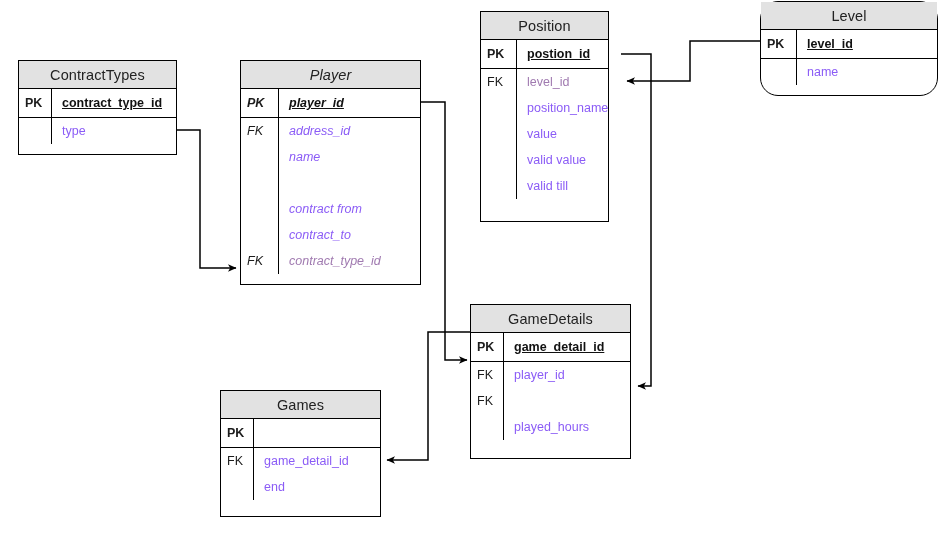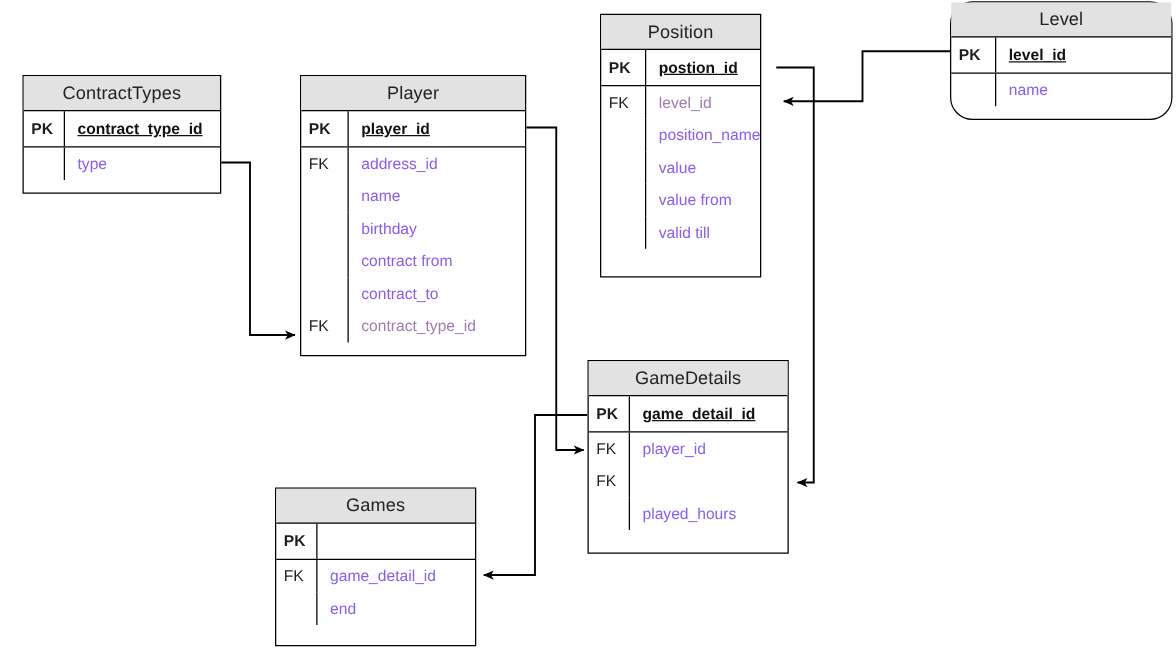--- a/index.html
+++ b/index.html
@@ -118,38 +118,37 @@
     </div>
     <div class="body-rows">
       <div class="row">
         <div class="keycol fklabel"></div>
         <div class="namecol">type</div>
       </div>
       <div class="pad-bottom"></div>
     </div>
   </div>
 
-  <div class="entity" style="left:240px;top:60px;width:181px;">
+  <div class="entity" style="left:240px;top:60px;width:181px;font-style:italic;">
     <div class="entity-header">Player</div>
     <div class="pk-row">
       <div class="keycol kw38">PK</div>
       <div class="namecol">player_id</div>
     </div>
     <div class="body-rows">
       <div class="row">
         <div class="keycol kw38 fklabel">FK</div>
         <div class="namecol">address_id</div>
       </div>
       <div class="row">
         <div class="keycol kw38 fklabel"></div>
         <div class="namecol">name</div>
       </div>
       <div class="row">
         <div class="keycol kw38 fklabel"></div>
-        <div class="namecol">birthday</div>
       </div>
       <div class="row">
         <div class="keycol kw38 fklabel"></div>
         <div class="namecol">contract from</div>
       </div>
       <div class="row">
         <div class="keycol kw38 fklabel"></div>
         <div class="namecol">contract_to</div>
       </div>
       <div class="row">
@@ -174,21 +173,21 @@
       <div class="row">
         <div class="keycol kw36 fklabel"></div>
         <div class="namecol">position_name</div>
       </div>
       <div class="row">
         <div class="keycol kw36 fklabel"></div>
         <div class="namecol">value</div>
       </div>
       <div class="row">
         <div class="keycol kw36 fklabel"></div>
-        <div class="namecol">value from</div>
+        <div class="namecol">valid value</div>
       </div>
       <div class="row">
         <div class="keycol kw36 fklabel"></div>
         <div class="namecol">valid till</div>
       </div>
       <div class="pad-bottom" style="height:22px;"></div>
     </div>
   </div>
 
   <div class="entity" style="left:760px;top:1px;width:178px;border-radius:18px;">
@@ -199,21 +198,21 @@
     </div>
     <div class="body-rows">
       <div class="row">
         <div class="keycol kw36 fklabel"></div>
         <div class="namecol">name</div>
       </div>
       <div class="pad-bottom"></div>
     </div>
   </div>
 
-  <div class="entity" style="left:470px;top:288px;width:161px;">
+  <div class="entity" style="left:470px;top:304px;width:161px;">
     <div class="entity-header">GameDetails</div>
     <div class="pk-row" style="border-bottom-width:1.1px;">
       <div class="keycol kw30">PK</div>
       <div class="namecol">game_detail_id</div>
     </div>
     <div class="body-rows">
       <div class="row">
         <div class="keycol fklabel">FK</div>
         <div class="namecol">player_id</div>
       </div>

